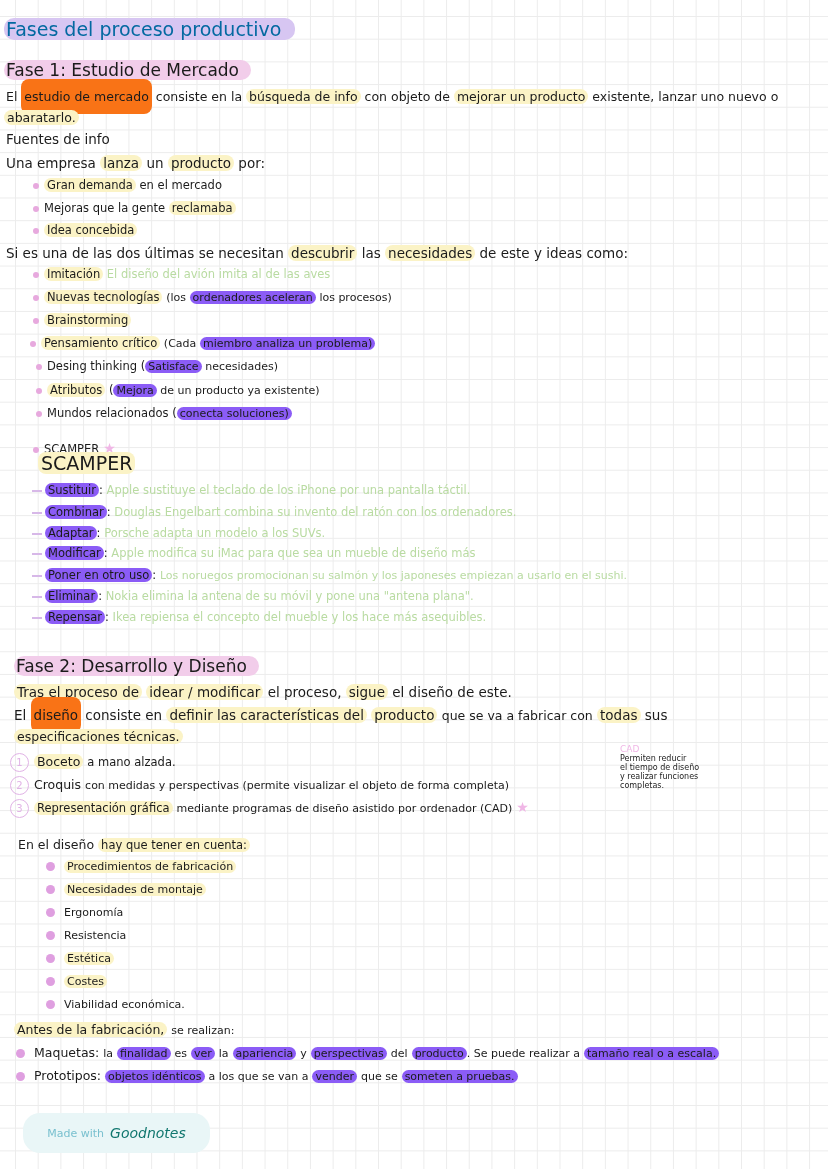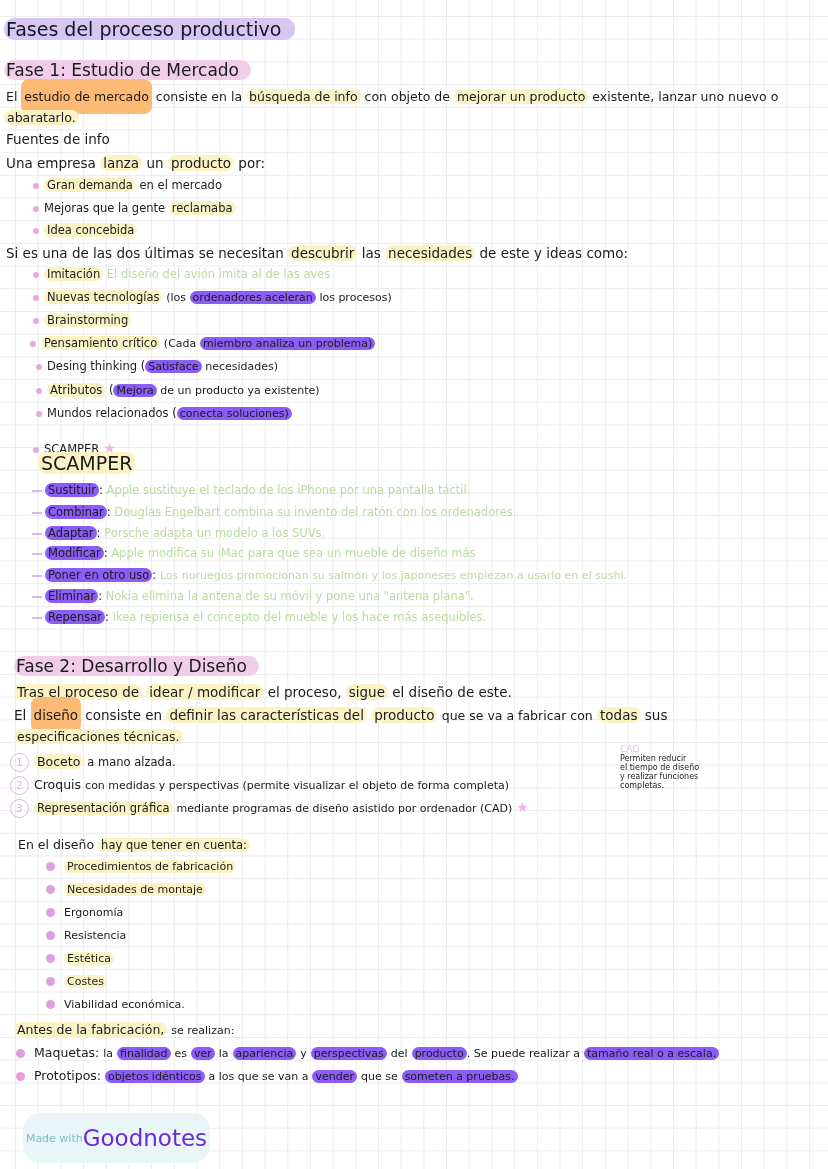--- a/index.html
+++ b/index.html
@@ -10,44 +10,44 @@
       linear-gradient(to right, #ececec 1px, transparent 1px),
       linear-gradient(to bottom, #ececec 1px, transparent 1px);
     background-size: 22.7px 22.7px;
     background-position: 15px 16px;
     font-family: "DejaVu Sans", sans-serif;
     color: #1b1b1b;
   }
   .abs { position: absolute; white-space: nowrap; }
   .hl-y { background: #fbf3c6; border-radius: 8px; padding: 0 3px; }
   .hl-o { background: #8b5cf6; border-radius: 8px; padding: 0 3px; }
-  .hl-b { background: #fdba74; border-radius: 8px; padding: 10px 3px; margin-top: 47px; }
+  .hl-b { background: #f97316; border-radius: 8px; padding: 10px 3px; margin-top: 47px; }
   .hl-p { background: #f2cdea; border-radius: 10px; padding: 0 12px 0 2px; }
   .hl-l { background: #d7c6f2; border-radius: 10px; padding: 0 14px 0 2px; }
   .green { color: #b9dba2; }
   .dot { display: inline-block; width: 6px; height: 6px; border-radius: 50%; background: #e7a9de; margin-right: 5px; vertical-align: middle; }
   .dot-lg { display: inline-block; width: 9px; height: 9px; border-radius: 50%; background: #df9fe0; margin-right: 9px; vertical-align: middle; }
   .dash { display: inline-block; width: 10px; height: 2px; background: #d7b8e8; margin-right: 3px; vertical-align: middle; }
   .star { color: #f0b7e6; font-size: 14px; margin-left: 4px; }
   .num { display: inline-flex; align-items: center; justify-content: center; width: 17px; height: 17px; border: 1.5px solid #e1b3e6; border-radius: 50%; color: #e1b3e6; font-size: 10px; margin-right: 5px; vertical-align: middle; }
-  .title { font-size: 19px; color: #0f172a; }
+  .title { font-size: 19px; color: #0369a1; }
   .h2 { font-size: 17px; }
   .t14 { font-size: 13.5px; }
   .t13 { font-size: 12.5px; }
   .t12 { font-size: 11.5px; }
   .t11 { font-size: 11px; }
   .side { font-size: 8px; line-height: 9px; color: #222; }
   .side-head { color: #f0b7e6; font-size: 9px; }
   .badge {
-    position: absolute; left: 23px; top: 1113px; width: 187px; height: 50px;
+    position: absolute; left: 23px; top: 1113px; width: 187px; height: 40px;
     background: #e9f6f7; border-radius: 17px;
-    display: flex; align-items: center; justify-content: center; gap: 0;
+    display: flex; align-items: center; justify-content: center; gap: 6px;
   }
   .badge .made { color: #79c0cf; font-size: 11px; }
-  .badge .brand { color: #6d28d9; font-size: 23px; }
+  .badge .brand { color: #0f766e; font-size: 14px; font-style: italic; }
 </style>
 </head>
 <body>
 
 <div class="abs title" style="left:4px;top:18px;">
   <span class="hl-l">Fases del proceso productivo</span>
 </div>
 
 <div class="abs h2" style="left:4px;top:60px;">
   <span class="hl-p">Fase 1: Estudio de Mercado</span>

